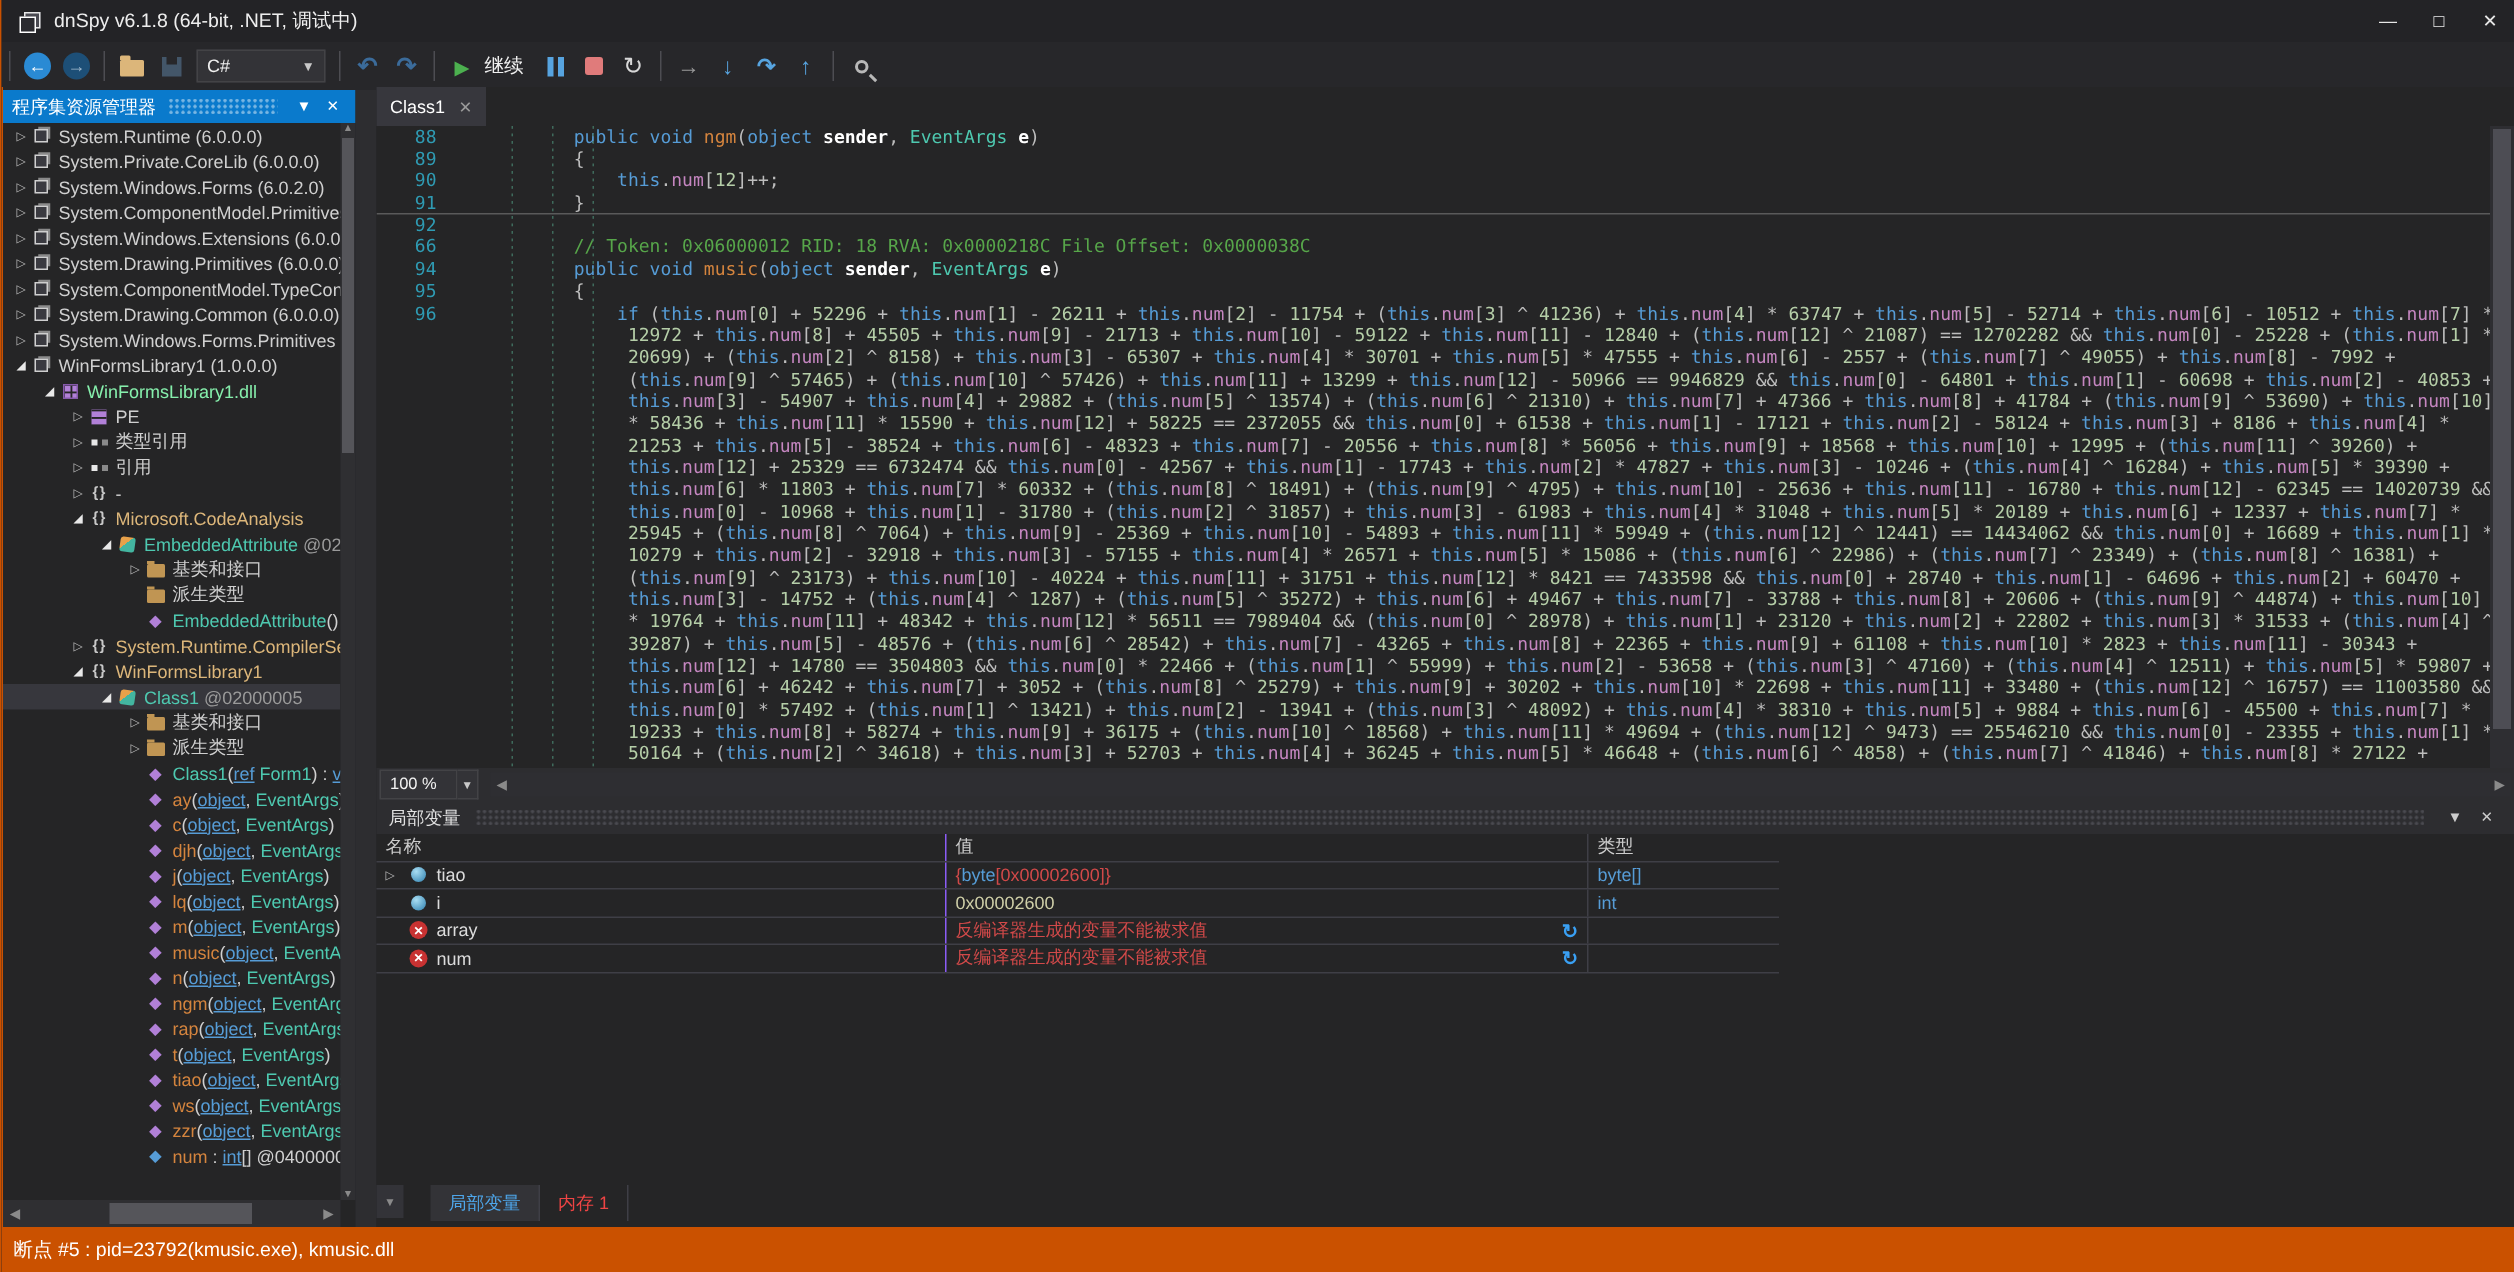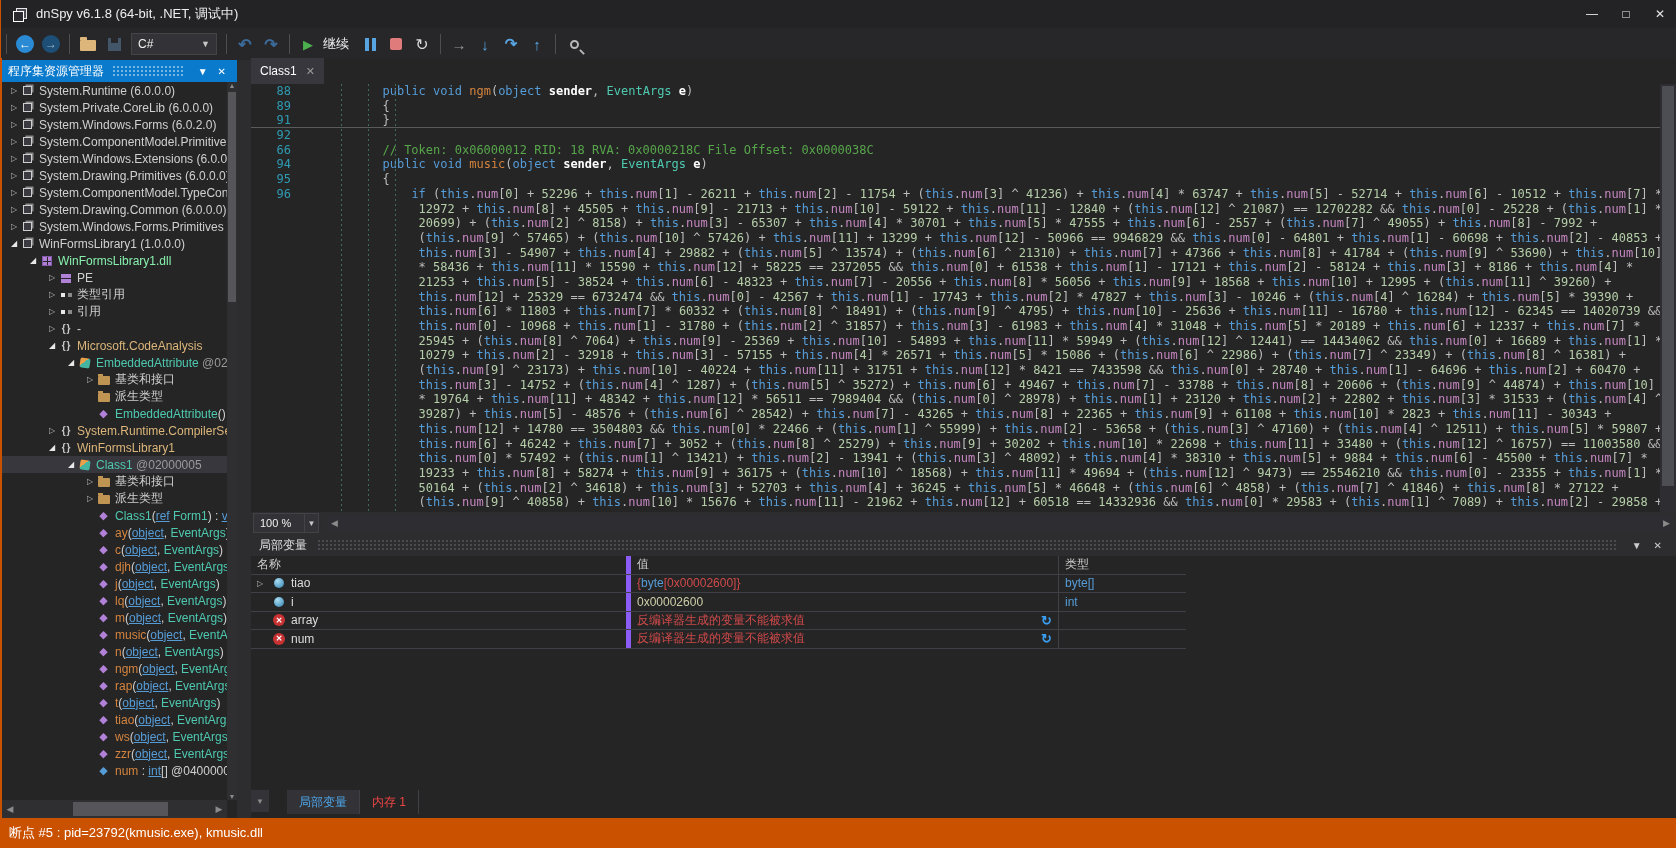--- a/index.html
+++ b/index.html
@@ -104,21 +104,21 @@
   .eh-track .arr { color:#8a8a8a; font-size:9px; padding:0 4px; }
   .eh-track .sp { flex:1; }
   
   .locals { position:absolute; left:250px; top:534px; right:0; height:256px; background:#252526; }
   .locals-header { height:22px; background:#2d2d30; display:flex; align-items:center; color:#e0e0e0; font-size:12px; padding:0 8px;}
   .locals-header .dots { flex:1; height:10px; margin:0 10px;
       background-image:radial-gradient(#4a4a50 1px, transparent 1.2px); background-size:4px 4px; background-position:0 3px;}
   .locals-header .hdr-btn { color:#cccccc; font-size:10px; padding:0 6px; }
   .ltable { font-size:12px; }
   .lrow { display:flex; height:18.5px; align-items:center; border-bottom:1px solid #3f3f46; width:935px; }
-  .lrow .c-name { width:380px; flex:0 0 380px; display:flex; align-items:center; border-right:5px solid #8b5cf6; height:100%; padding-left:6px; color:#dcdcdc;}
+  .lrow .c-name { width:380px; flex:0 0 380px; display:flex; align-items:center; border-right:1px solid #8b5cf6; height:100%; padding-left:6px; color:#dcdcdc;}
   .lrow .c-val { width:428px; flex:0 0 428px; border-right:1px solid #3f3f46; height:100%; display:flex; align-items:center; padding:0 6px; overflow:hidden;}
   .lrow .c-type { width:127px; flex:0 0 127px; height:100%; display:flex; align-items:center; padding:0 6px; color:#569cd6; }
   .lrow.hdr { color:#cccccc; border-bottom:1px solid #3f3f46; }
   .lrow.hdr .c-name,.lrow.hdr .c-val { color:#cccccc; }
   .lexp { width:14px; font-size:8px; color:#b8b8b8; }
   .lico { width:16px; display:flex; align-items:center; justify-content:center; margin-right:4px;}
   .ic-obj { width:10px; height:10px; border-radius:50%; background:radial-gradient(circle at 35% 30%, #a8ddf2, #2e7fae); }
   .ic-err { width:12px; height:12px; border-radius:50%; background:#c83232; color:#fff; font-size:8px; font-weight:bold;
             display:flex; align-items:center; justify-content:center; }
   .v-red { color:#d14949; } .v-blue { color:#569cd6; } .v-plain { color:#cfcfa8; }
@@ -554,20 +554,21 @@
       <span>Class1</span>
       <span class="close">✕</span>
     </div>
   </div>
   <div class="editor" id="code-editor">
     <div class="guide" style="left:90px;"></div>
     <div class="guide" style="left:117px;"></div>
     <div class="guide" style="left:144px;"></div>
   <div class="code-row"><span class="ln">88</span><span class="src">           <span class="tk-kw">public</span> <span class="tk-kw">void</span> <span class="tk-meth">ngm</span><span class="tk-punc">(</span><span class="tk-kw">object</span> <span class="tk-param">sender</span><span class="tk-punc">,</span> <span class="tk-type">EventArgs</span> <span class="tk-param">e</span><span class="tk-punc">)</span></span></div>
       <div class="code-row"><span class="ln">89</span><span class="src">           <span class="tk-punc">{</span></span></div>
+      <div class="code-row"><span class="ln">90</span><span class="src">               <span class="tk-kw">this</span><span class="tk-punc">.</span><span class="tk-field">num</span><span class="tk-punc">[</span><span class="tk-num">12</span><span class="tk-punc">]</span><span class="tk-punc">++</span><span class="tk-punc">;</span></span></div>
       <div class="code-row member-sep"><span class="ln">91</span><span class="src">           <span class="tk-punc">}</span></span></div>
       <div class="code-row"><span class="ln">92</span><span class="src"></span></div>
       <div class="code-row"><span class="ln">66</span><span class="src"><span class="tk-com">           // Token: 0x06000012 RID: 18 RVA: 0x0000218C File Offset: 0x0000038C</span></span></div>
       <div class="code-row"><span class="ln">94</span><span class="src">           <span class="tk-kw">public</span> <span class="tk-kw">void</span> <span class="tk-meth">music</span><span class="tk-punc">(</span><span class="tk-kw">object</span> <span class="tk-param">sender</span><span class="tk-punc">,</span> <span class="tk-type">EventArgs</span> <span class="tk-param">e</span><span class="tk-punc">)</span></span></div>
       <div class="code-row"><span class="ln">95</span><span class="src">           <span class="tk-punc">{</span></span></div>
       <div class="code-row"><span class="ln">96</span><span class="src">               <span class="tk-kw">if</span> <span class="tk-punc">(</span><span class="tk-kw">this</span><span class="tk-punc">.</span><span class="tk-field">num</span><span class="tk-punc">[</span><span class="tk-num">0</span><span class="tk-punc">]</span> <span class="tk-punc">+</span> <span class="tk-num">52296</span> <span class="tk-punc">+</span> <span class="tk-kw">this</span><span class="tk-punc">.</span><span class="tk-field">num</span><span class="tk-punc">[</span><span class="tk-num">1</span><span class="tk-punc">]</span> <span class="tk-punc">-</span> <span class="tk-num">26211</span> <span class="tk-punc">+</span> <span class="tk-kw">this</span><span class="tk-punc">.</span><span class="tk-field">num</span><span class="tk-punc">[</span><span class="tk-num">2</span><span class="tk-punc">]</span> <span class="tk-punc">-</span> <span class="tk-num">11754</span> <span class="tk-punc">+</span> <span class="tk-punc">(</span><span class="tk-kw">this</span><span class="tk-punc">.</span><span class="tk-field">num</span><span class="tk-punc">[</span><span class="tk-num">3</span><span class="tk-punc">]</span> <span class="tk-punc">^</span> <span class="tk-num">41236</span><span class="tk-punc">)</span> <span class="tk-punc">+</span> <span class="tk-kw">this</span><span class="tk-punc">.</span><span class="tk-field">num</span><span class="tk-punc">[</span><span class="tk-num">4</span><span class="tk-punc">]</span> <span class="tk-punc">*</span> <span class="tk-num">63747</span> <span class="tk-punc">+</span> <span class="tk-kw">this</span><span class="tk-punc">.</span><span class="tk-field">num</span><span class="tk-punc">[</span><span class="tk-num">5</span><span class="tk-punc">]</span> <span class="tk-punc">-</span> <span class="tk-num">52714</span> <span class="tk-punc">+</span> <span class="tk-kw">this</span><span class="tk-punc">.</span><span class="tk-field">num</span><span class="tk-punc">[</span><span class="tk-num">6</span><span class="tk-punc">]</span> <span class="tk-punc">-</span> <span class="tk-num">10512</span> <span class="tk-punc">+</span> <span class="tk-kw">this</span><span class="tk-punc">.</span><span class="tk-field">num</span><span class="tk-punc">[</span><span class="tk-num">7</span><span class="tk-punc">]</span> <span class="tk-punc">*</span></span></div>
       <div class="code-row"><span class="ln"></span><span class="src">                <span class="tk-num">12972</span> <span class="tk-punc">+</span> <span class="tk-kw">this</span><span class="tk-punc">.</span><span class="tk-field">num</span><span class="tk-punc">[</span><span class="tk-num">8</span><span class="tk-punc">]</span> <span class="tk-punc">+</span> <span class="tk-num">45505</span> <span class="tk-punc">+</span> <span class="tk-kw">this</span><span class="tk-punc">.</span><span class="tk-field">num</span><span class="tk-punc">[</span><span class="tk-num">9</span><span class="tk-punc">]</span> <span class="tk-punc">-</span> <span class="tk-num">21713</span> <span class="tk-punc">+</span> <span class="tk-kw">this</span><span class="tk-punc">.</span><span class="tk-field">num</span><span class="tk-punc">[</span><span class="tk-num">10</span><span class="tk-punc">]</span> <span class="tk-punc">-</span> <span class="tk-num">59122</span> <span class="tk-punc">+</span> <span class="tk-kw">this</span><span class="tk-punc">.</span><span class="tk-field">num</span><span class="tk-punc">[</span><span class="tk-num">11</span><span class="tk-punc">]</span> <span class="tk-punc">-</span> <span class="tk-num">12840</span> <span class="tk-punc">+</span> <span class="tk-punc">(</span><span class="tk-kw">this</span><span class="tk-punc">.</span><span class="tk-field">num</span><span class="tk-punc">[</span><span class="tk-num">12</span><span class="tk-punc">]</span> <span class="tk-punc">^</span> <span class="tk-num">21087</span><span class="tk-punc">)</span> <span class="tk-punc">==</span> <span class="tk-num">12702282</span> <span class="tk-punc">&amp;&amp;</span> <span class="tk-kw">this</span><span class="tk-punc">.</span><span class="tk-field">num</span><span class="tk-punc">[</span><span class="tk-num">0</span><span class="tk-punc">]</span> <span class="tk-punc">-</span> <span class="tk-num">25228</span> <span class="tk-punc">+</span> <span class="tk-punc">(</span><span class="tk-kw">this</span><span class="tk-punc">.</span><span class="tk-field">num</span><span class="tk-punc">[</span><span class="tk-num">1</span><span class="tk-punc">]</span> <span class="tk-punc">*</span></span></div>
       <div class="code-row"><span class="ln"></span><span class="src">                <span class="tk-num">20699</span><span class="tk-punc">)</span> <span class="tk-punc">+</span> <span class="tk-punc">(</span><span class="tk-kw">this</span><span class="tk-punc">.</span><span class="tk-field">num</span><span class="tk-punc">[</span><span class="tk-num">2</span><span class="tk-punc">]</span> <span class="tk-punc">^</span> <span class="tk-num">8158</span><span class="tk-punc">)</span> <span class="tk-punc">+</span> <span class="tk-kw">this</span><span class="tk-punc">.</span><span class="tk-field">num</span><span class="tk-punc">[</span><span class="tk-num">3</span><span class="tk-punc">]</span> <span class="tk-punc">-</span> <span class="tk-num">65307</span> <span class="tk-punc">+</span> <span class="tk-kw">this</span><span class="tk-punc">.</span><span class="tk-field">num</span><span class="tk-punc">[</span><span class="tk-num">4</span><span class="tk-punc">]</span> <span class="tk-punc">*</span> <span class="tk-num">30701</span> <span class="tk-punc">+</span> <span class="tk-kw">this</span><span class="tk-punc">.</span><span class="tk-field">num</span><span class="tk-punc">[</span><span class="tk-num">5</span><span class="tk-punc">]</span> <span class="tk-punc">*</span> <span class="tk-num">47555</span> <span class="tk-punc">+</span> <span class="tk-kw">this</span><span class="tk-punc">.</span><span class="tk-field">num</span><span class="tk-punc">[</span><span class="tk-num">6</span><span class="tk-punc">]</span> <span class="tk-punc">-</span> <span class="tk-num">2557</span> <span class="tk-punc">+</span> <span class="tk-punc">(</span><span class="tk-kw">this</span><span class="tk-punc">.</span><span class="tk-field">num</span><span class="tk-punc">[</span><span class="tk-num">7</span><span class="tk-punc">]</span> <span class="tk-punc">^</span> <span class="tk-num">49055</span><span class="tk-punc">)</span> <span class="tk-punc">+</span> <span class="tk-kw">this</span><span class="tk-punc">.</span><span class="tk-field">num</span><span class="tk-punc">[</span><span class="tk-num">8</span><span class="tk-punc">]</span> <span class="tk-punc">-</span> <span class="tk-num">7992</span> <span class="tk-punc">+</span></span></div>
       <div class="code-row"><span class="ln"></span><span class="src">                <span class="tk-punc">(</span><span class="tk-kw">this</span><span class="tk-punc">.</span><span class="tk-field">num</span><span class="tk-punc">[</span><span class="tk-num">9</span><span class="tk-punc">]</span> <span class="tk-punc">^</span> <span class="tk-num">57465</span><span class="tk-punc">)</span> <span class="tk-punc">+</span> <span class="tk-punc">(</span><span class="tk-kw">this</span><span class="tk-punc">.</span><span class="tk-field">num</span><span class="tk-punc">[</span><span class="tk-num">10</span><span class="tk-punc">]</span> <span class="tk-punc">^</span> <span class="tk-num">57426</span><span class="tk-punc">)</span> <span class="tk-punc">+</span> <span class="tk-kw">this</span><span class="tk-punc">.</span><span class="tk-field">num</span><span class="tk-punc">[</span><span class="tk-num">11</span><span class="tk-punc">]</span> <span class="tk-punc">+</span> <span class="tk-num">13299</span> <span class="tk-punc">+</span> <span class="tk-kw">this</span><span class="tk-punc">.</span><span class="tk-field">num</span><span class="tk-punc">[</span><span class="tk-num">12</span><span class="tk-punc">]</span> <span class="tk-punc">-</span> <span class="tk-num">50966</span> <span class="tk-punc">==</span> <span class="tk-num">9946829</span> <span class="tk-punc">&amp;&amp;</span> <span class="tk-kw">this</span><span class="tk-punc">.</span><span class="tk-field">num</span><span class="tk-punc">[</span><span class="tk-num">0</span><span class="tk-punc">]</span> <span class="tk-punc">-</span> <span class="tk-num">64801</span> <span class="tk-punc">+</span> <span class="tk-kw">this</span><span class="tk-punc">.</span><span class="tk-field">num</span><span class="tk-punc">[</span><span class="tk-num">1</span><span class="tk-punc">]</span> <span class="tk-punc">-</span> <span class="tk-num">60698</span> <span class="tk-punc">+</span> <span class="tk-kw">this</span><span class="tk-punc">.</span><span class="tk-field">num</span><span class="tk-punc">[</span><span class="tk-num">2</span><span class="tk-punc">]</span> <span class="tk-punc">-</span> <span class="tk-num">40853</span> <span class="tk-punc">+</span></span></div>
       <div class="code-row"><span class="ln"></span><span class="src">                <span class="tk-kw">this</span><span class="tk-punc">.</span><span class="tk-field">num</span><span class="tk-punc">[</span><span class="tk-num">3</span><span class="tk-punc">]</span> <span class="tk-punc">-</span> <span class="tk-num">54907</span> <span class="tk-punc">+</span> <span class="tk-kw">this</span><span class="tk-punc">.</span><span class="tk-field">num</span><span class="tk-punc">[</span><span class="tk-num">4</span><span class="tk-punc">]</span> <span class="tk-punc">+</span> <span class="tk-num">29882</span> <span class="tk-punc">+</span> <span class="tk-punc">(</span><span class="tk-kw">this</span><span class="tk-punc">.</span><span class="tk-field">num</span><span class="tk-punc">[</span><span class="tk-num">5</span><span class="tk-punc">]</span> <span class="tk-punc">^</span> <span class="tk-num">13574</span><span class="tk-punc">)</span> <span class="tk-punc">+</span> <span class="tk-punc">(</span><span class="tk-kw">this</span><span class="tk-punc">.</span><span class="tk-field">num</span><span class="tk-punc">[</span><span class="tk-num">6</span><span class="tk-punc">]</span> <span class="tk-punc">^</span> <span class="tk-num">21310</span><span class="tk-punc">)</span> <span class="tk-punc">+</span> <span class="tk-kw">this</span><span class="tk-punc">.</span><span class="tk-field">num</span><span class="tk-punc">[</span><span class="tk-num">7</span><span class="tk-punc">]</span> <span class="tk-punc">+</span> <span class="tk-num">47366</span> <span class="tk-punc">+</span> <span class="tk-kw">this</span><span class="tk-punc">.</span><span class="tk-field">num</span><span class="tk-punc">[</span><span class="tk-num">8</span><span class="tk-punc">]</span> <span class="tk-punc">+</span> <span class="tk-num">41784</span> <span class="tk-punc">+</span> <span class="tk-punc">(</span><span class="tk-kw">this</span><span class="tk-punc">.</span><span class="tk-field">num</span><span class="tk-punc">[</span><span class="tk-num">9</span><span class="tk-punc">]</span> <span class="tk-punc">^</span> <span class="tk-num">53690</span><span class="tk-punc">)</span> <span class="tk-punc">+</span> <span class="tk-kw">this</span><span class="tk-punc">.</span><span class="tk-field">num</span><span class="tk-punc">[</span><span class="tk-num">10</span><span class="tk-punc">]</span></span></div>

